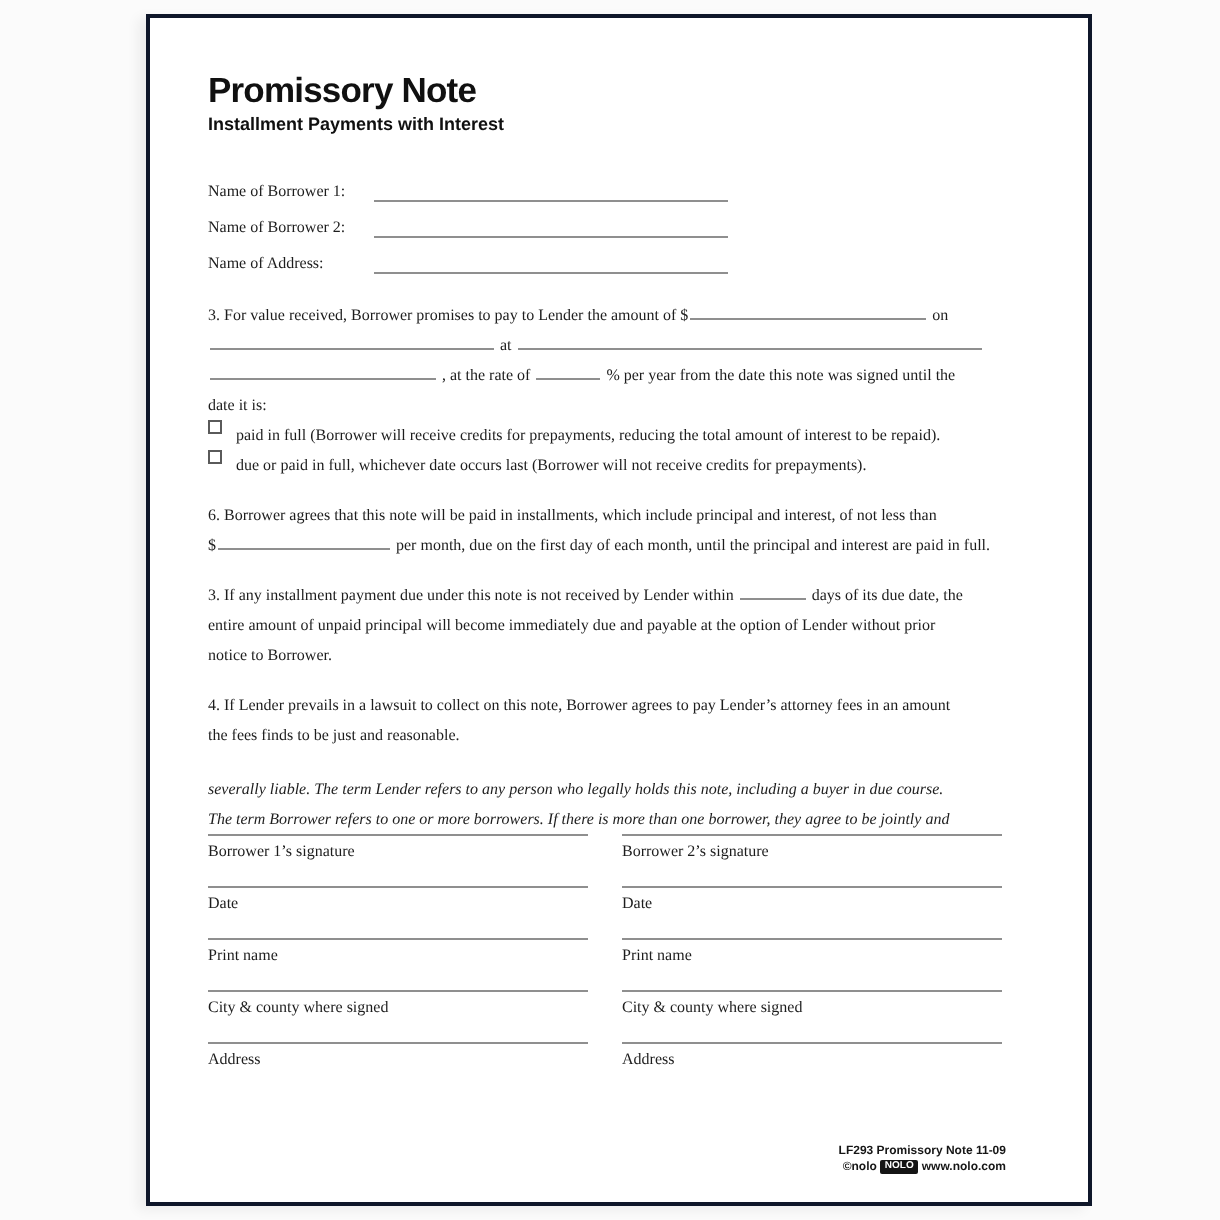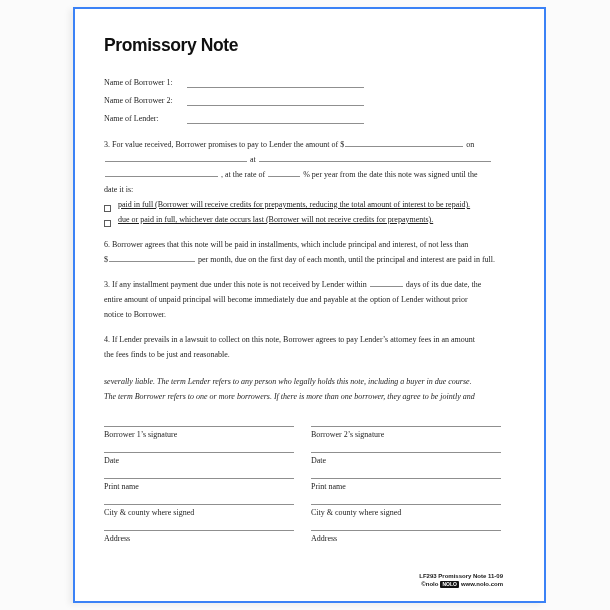--- a/index.html
+++ b/index.html
@@ -9,21 +9,21 @@
     background: #fbfbfb;
     font-family: "Liberation Serif", serif;
     color: #1d1d1d;
     position: relative;
     overflow: hidden;
   }
   .sheet {
     position: absolute; left: 73px; top: 7px;
     width: 473px; height: 596px;
     background: #fff;
-    border: 2px solid #3b82f6;
+    border: 2px solid #0f172a;
     box-shadow: -4px 2px 6px rgba(0,0,0,0.06);
   }
   .content {
     position: relative; width: 100%; height: 100%;
     padding: 26px 43px 0 29px;
   }
   .title {
     margin: 0;
     font-family: "Liberation Sans", sans-serif;
     font-weight: bold; font-size: 17.5px; letter-spacing: -0.4px;
@@ -42,27 +42,27 @@
   .clause.first { margin-top: 13px; }
   .cl-line { height: 15px; }
   .bl {
     display: inline-block; height: 9px; margin: 0 3px;
     border-bottom: 1px solid #8f8f8f; vertical-align: baseline;
   }
   .ml0 { margin-left: 1px; }
   .w118 { width: 118px; } .w142 { width: 142px; } .w236 { width: 232px; }
   .w113 { width: 113px; } .w32 { width: 32px; }  .w86 { width: 86px; }
   .w33 { width: 33px; }
-  .opt { display: flex; align-items: flex-end; height: 15px; text-decoration: underline; }
+  .opt { display: flex; align-items: flex-start; height: 15px; }
   .cbox {
     flex: none; width: 7px; height: 7px;
     border: 1px solid #5a5a5a; background: #fff; margin-right: 7px;
   }
   .note { font-style: italic; margin-top: 12px; }
-  .sig-grid { display: flex; gap: 17px; margin-top: 22px; }
+  .sig-grid { display: flex; gap: 17px; }
   .sig-col { width: 190px; }
   .sig-field { margin-bottom: 12px; }
   .sig-rule { height: 0; border-top: 1px solid #8f8f8f; }
   .sig-label { font-size: 8px; line-height: 10px; margin-top: 3px; }
   .footer {
     position: absolute; right: 41px; bottom: 13px;
     text-align: right;
     font-family: "Liberation Sans", sans-serif;
     font-weight: bold; font-size: 6px; line-height: 8px; color: #161616;
   }
@@ -72,32 +72,33 @@
     border-radius: 1px; vertical-align: middle; margin: 0 2px;
   }
 </style>
 </head>
 <body>
 
 <div class="sheet">
   <div class="content">
 
     <h1 class="title">Promissory Note</h1>
+    <h2 class="subtitle">Installment Payments with Interest</h2>
 
     <div class="names">
       <div class="name-row">
         <span class="nlabel">Name of Borrower 1:</span>
         <span class="nline"></span>
       </div>
       <div class="name-row">
         <span class="nlabel">Name of Borrower 2:</span>
         <span class="nline"></span>
       </div>
       <div class="name-row">
-        <span class="nlabel">Name of Lender:</span>
+        <span class="nlabel">Name of Address:</span>
         <span class="nline"></span>
       </div>
     </div>
 
     <div class="clause first">
       <div class="cl-line"><span>3. For value received, Borrower promises to pay to Lender the amount of $</span><span class="bl w118 ml0"></span><span>on</span></div>
       <div class="cl-line"><span class="bl w142 ml0"></span><span>at</span><span class="bl w236"></span></div>
       <div class="cl-line"><span class="bl w113 ml0"></span><span>, at the rate of</span><span class="bl w32"></span><span>% per year from the date this note was signed until the</span></div>
       <div class="cl-line"><span>date it is:</span></div>
       <div class="opt">

